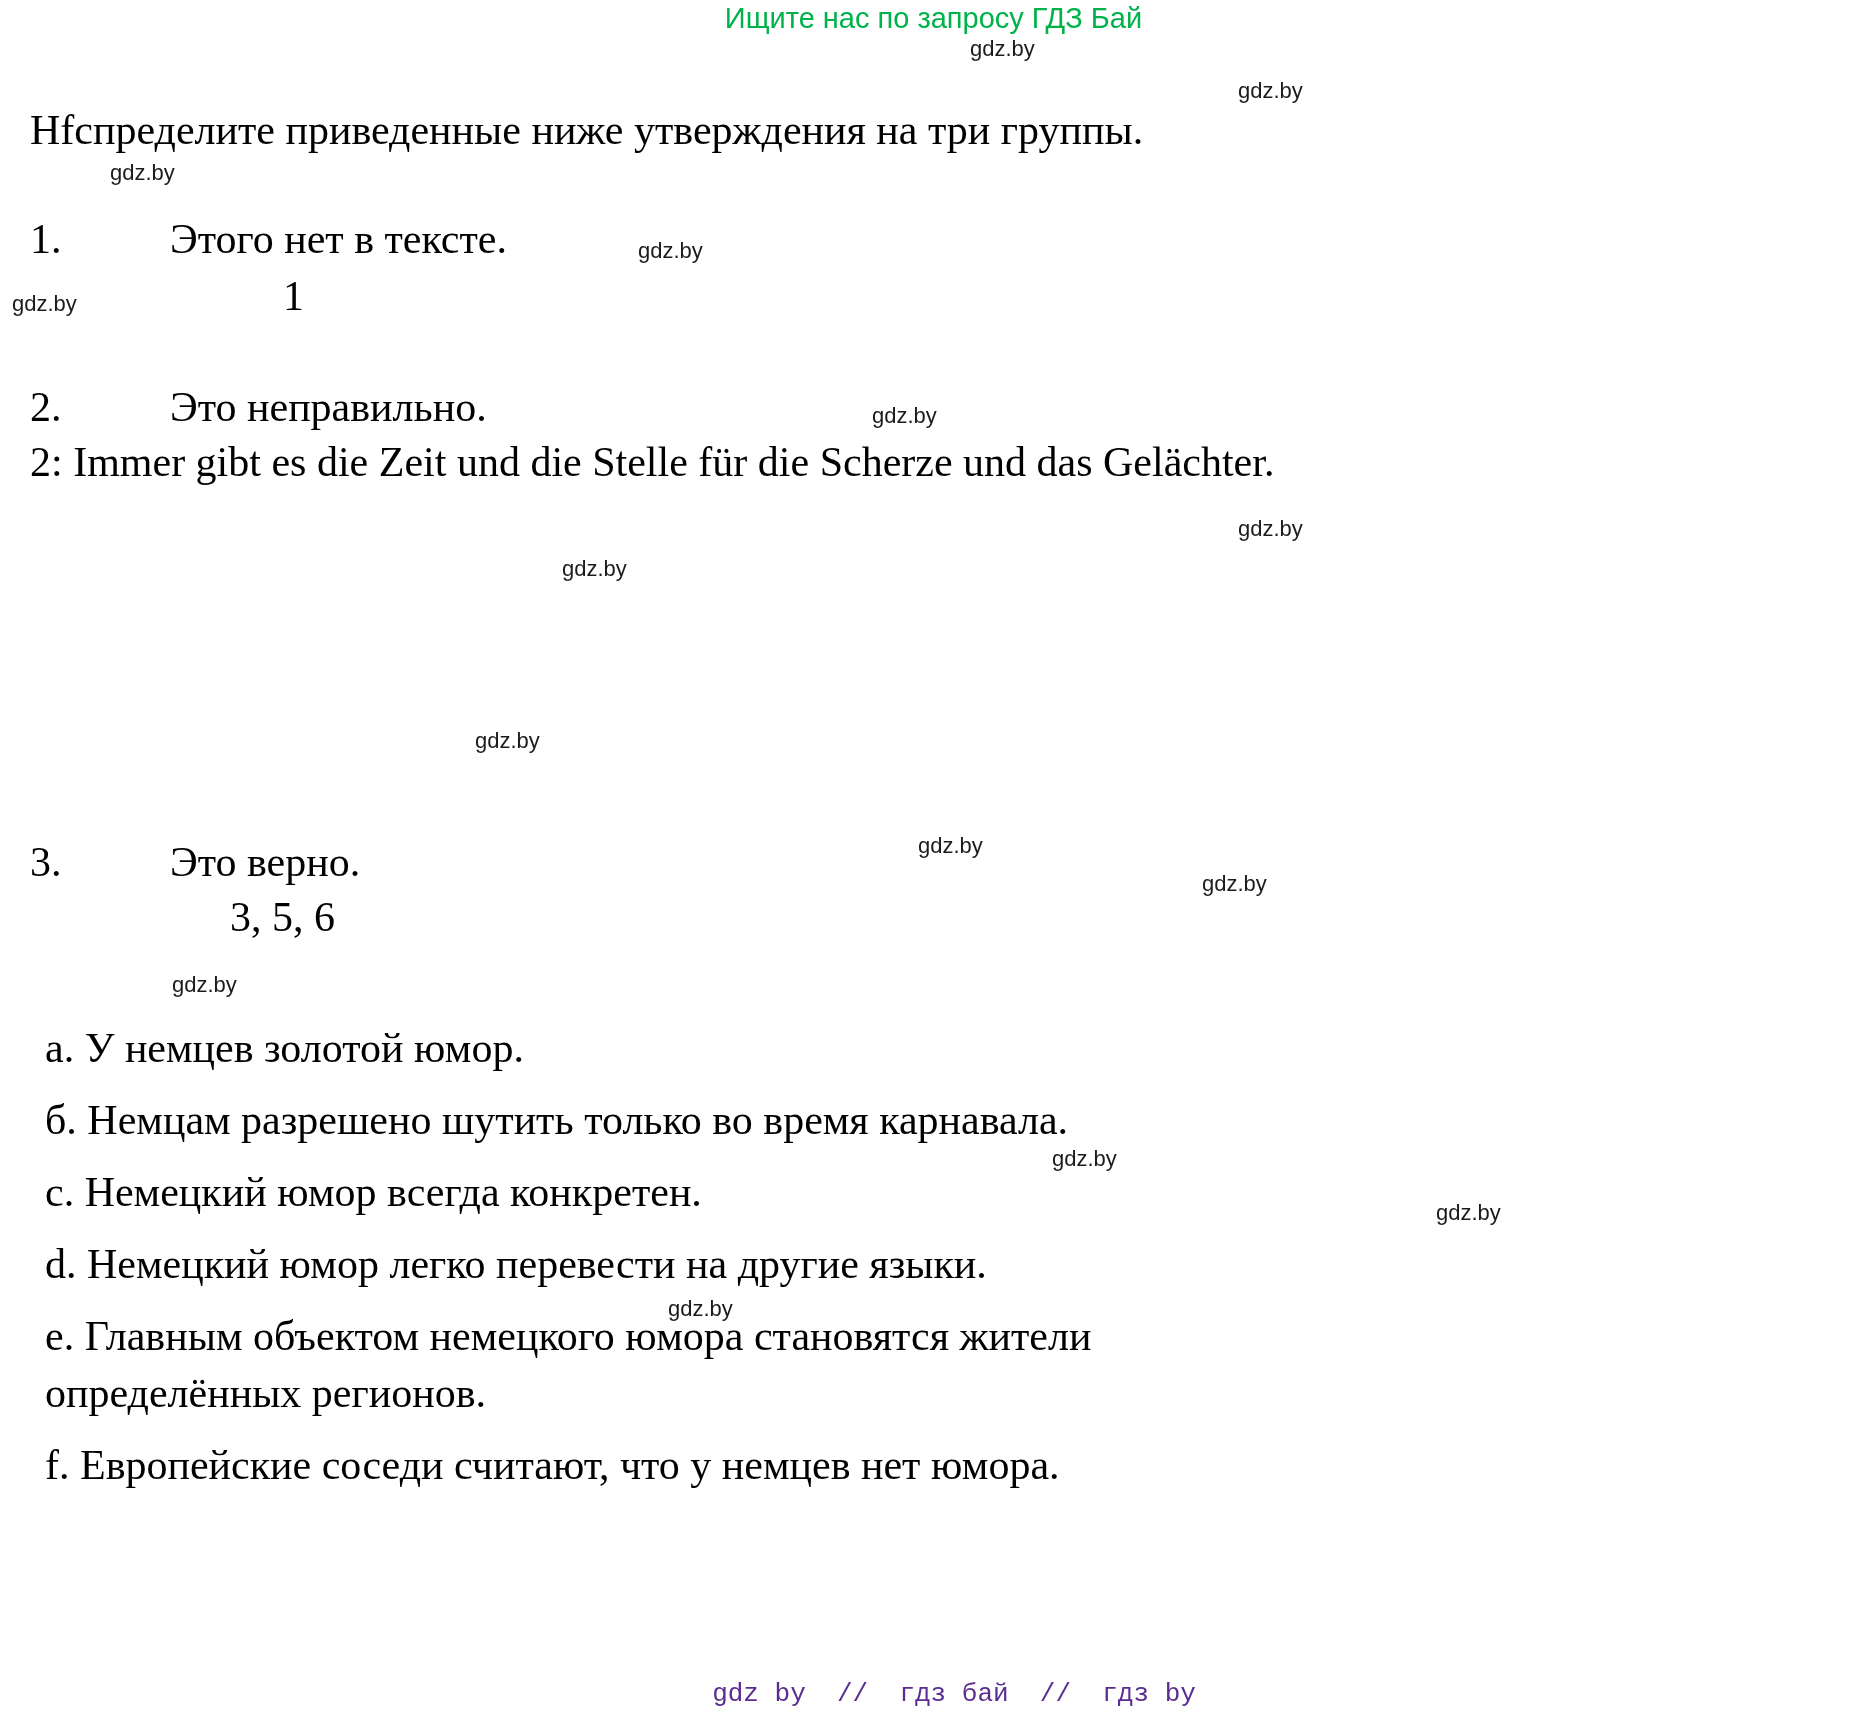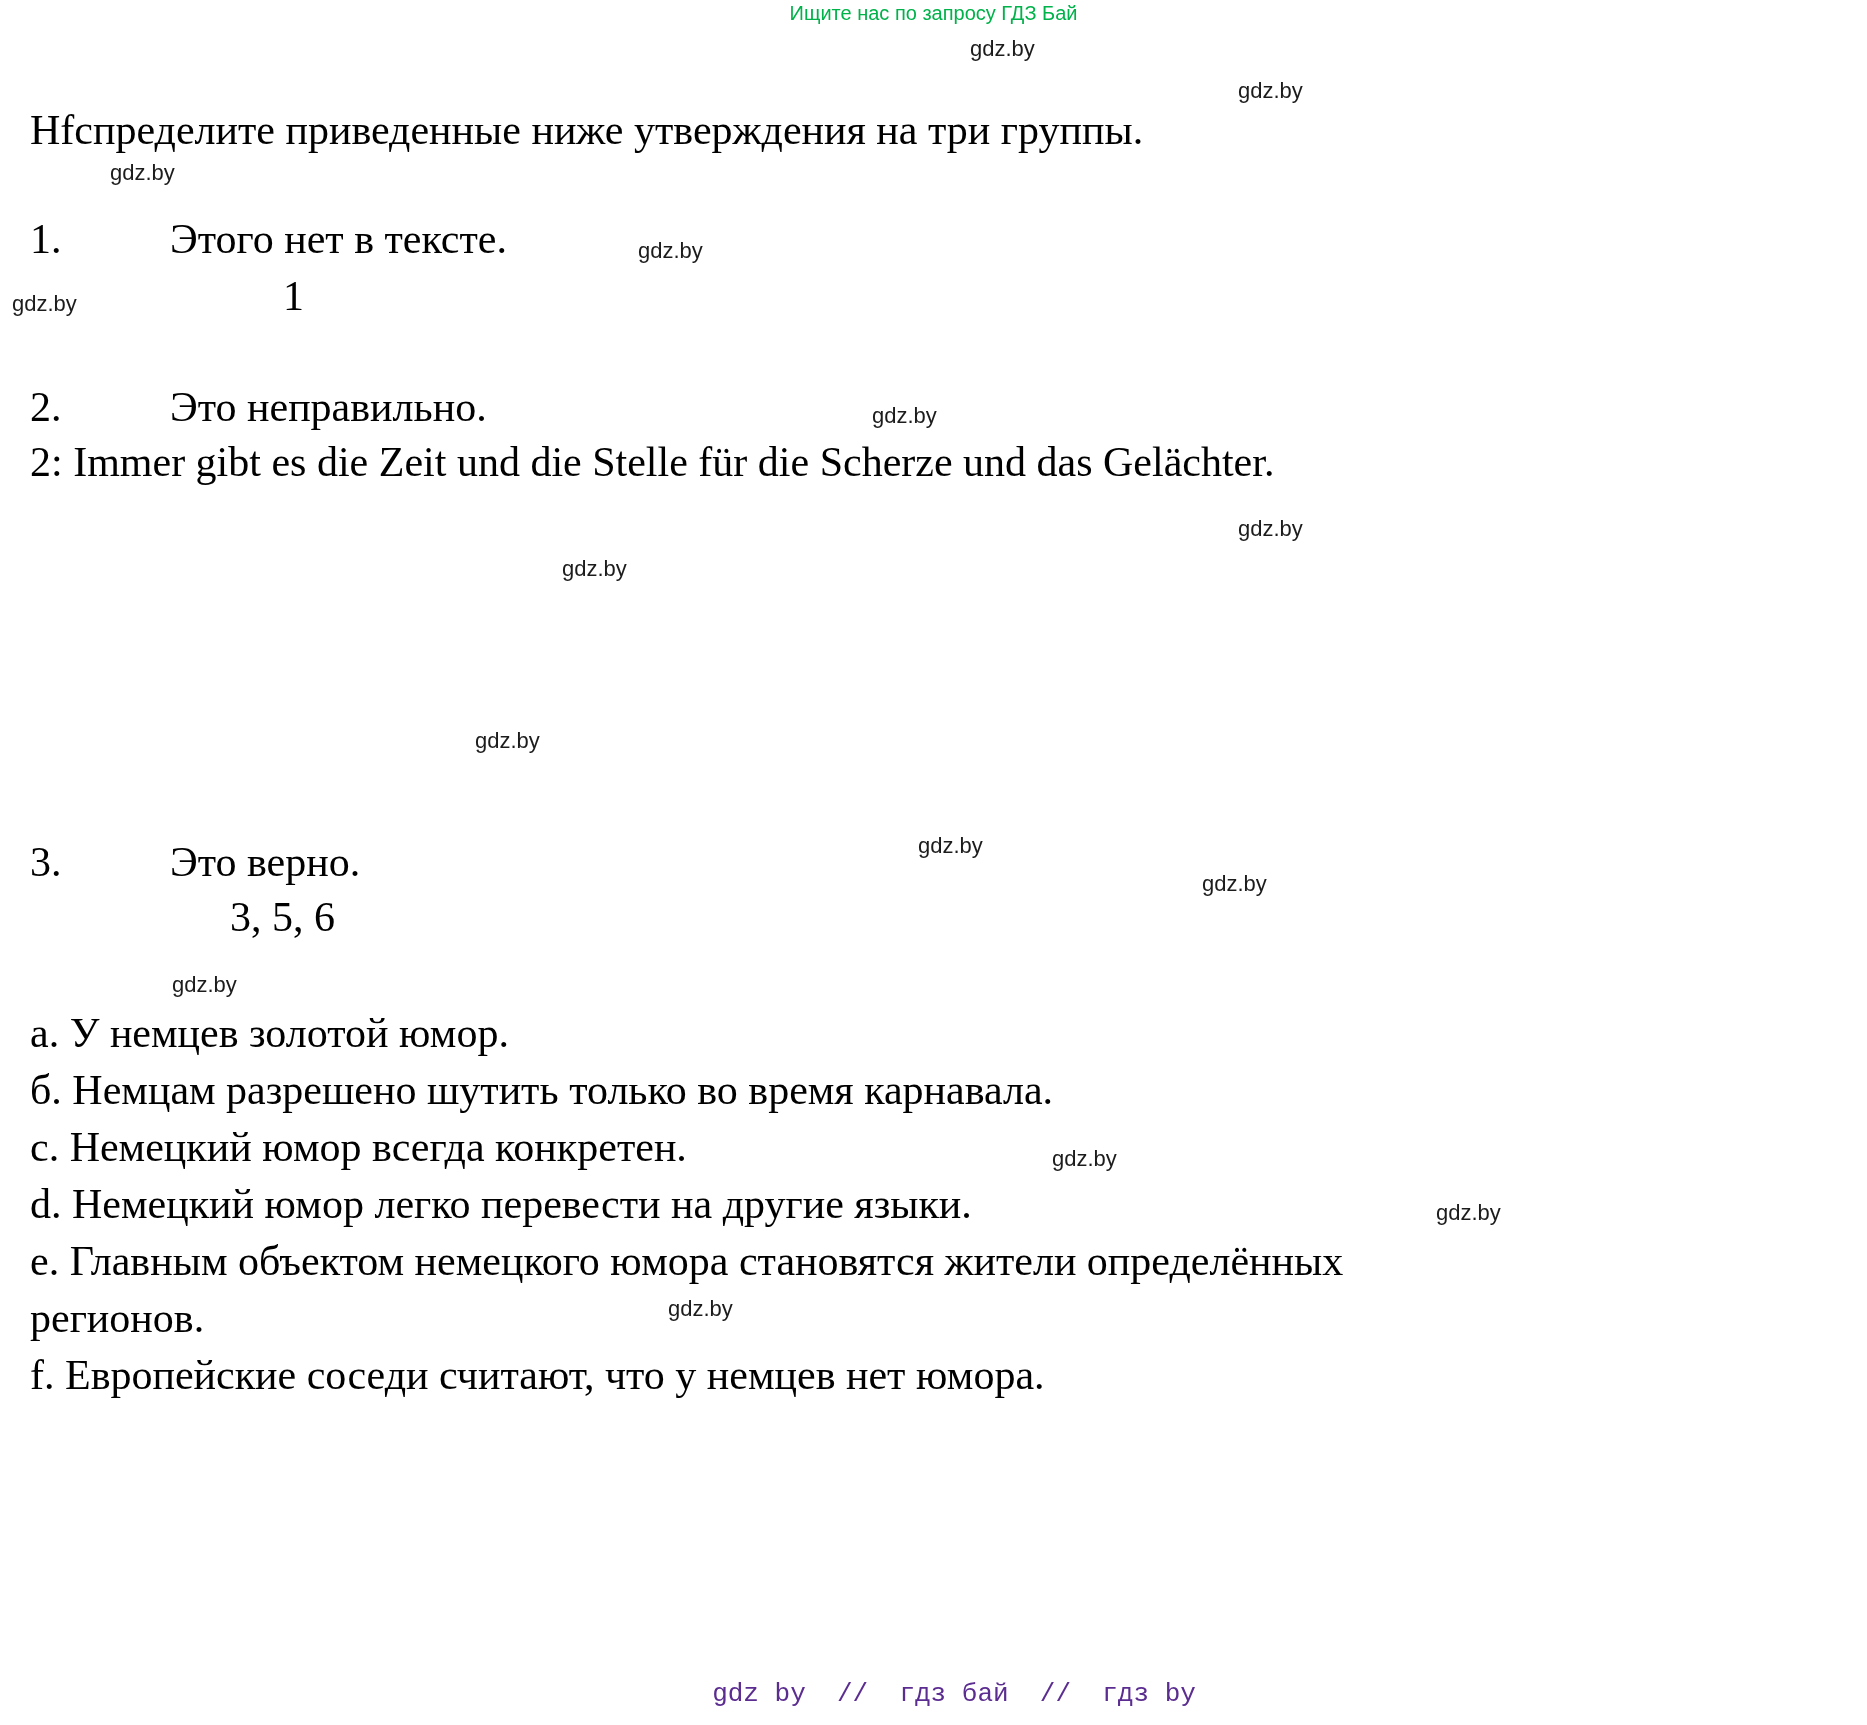--- a/index.html
+++ b/index.html
@@ -12,21 +12,21 @@
     color: #000000;
     overflow: hidden;
   }
   .page { position: absolute; inset: 0; }
 
   .banner {
     position: absolute;
     top: 2px; left: 0; right: 0;
     text-align: center;
     font-family: "Liberation Sans", sans-serif;
-    font-size: 20px;
+    font-size: 29px;
     font-weight: 500;
     color: #00b24a;
   }
 
   .wm {
     position: absolute;
     font-family: "Liberation Sans", sans-serif;
     font-size: 22px;
     color: #1c1c1c;
     white-space: nowrap;
@@ -67,21 +67,21 @@
     white-space: nowrap;
   }
 
   .statements {
     position: absolute;
     top: 1005px; left: 30px;
     width: 1330px;
     font-size: 42px;
     line-height: 57px;
   }
-  .statements p { margin: 0; }
+  .statements p { margin: 15px; }
 
   .footer {
     position: absolute;
     bottom: 16px; left: 0; right: 0;
     text-align: center;
     font-family: Liberation Mono, monospace;
     font-size: 26px;
     color: #5b2d90;
     white-space: pre;
     padding-left: 41px;

